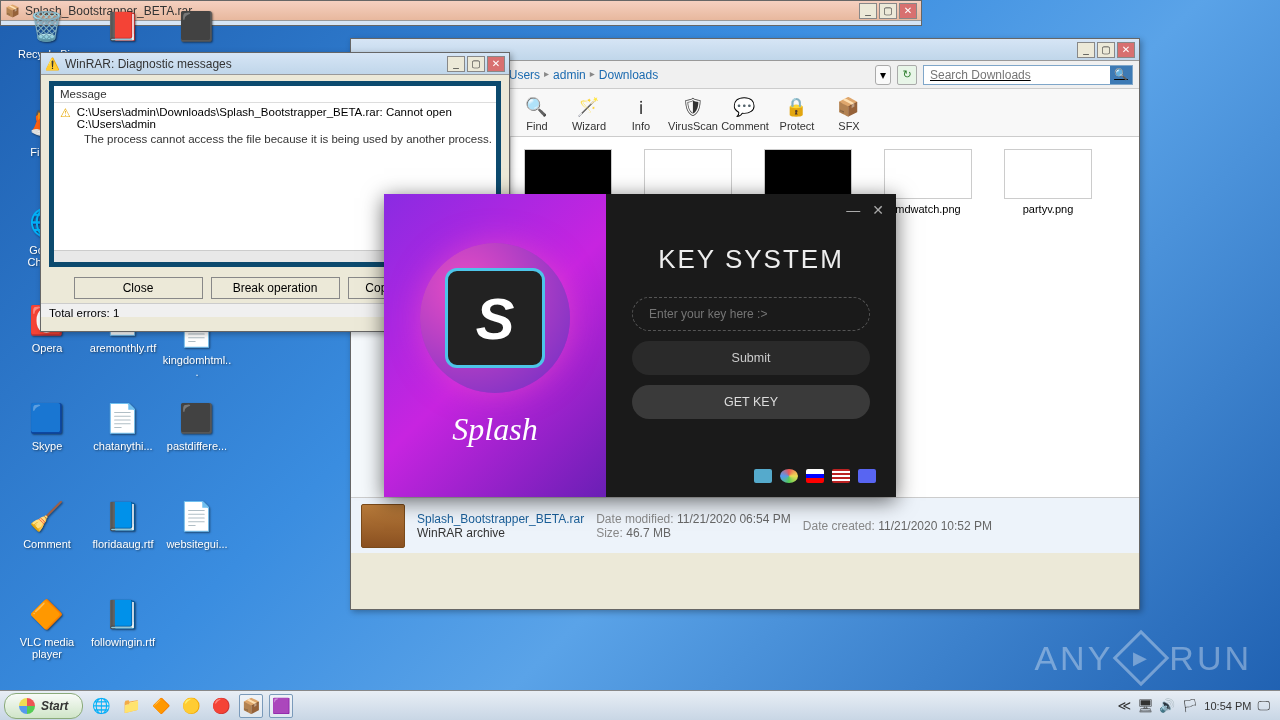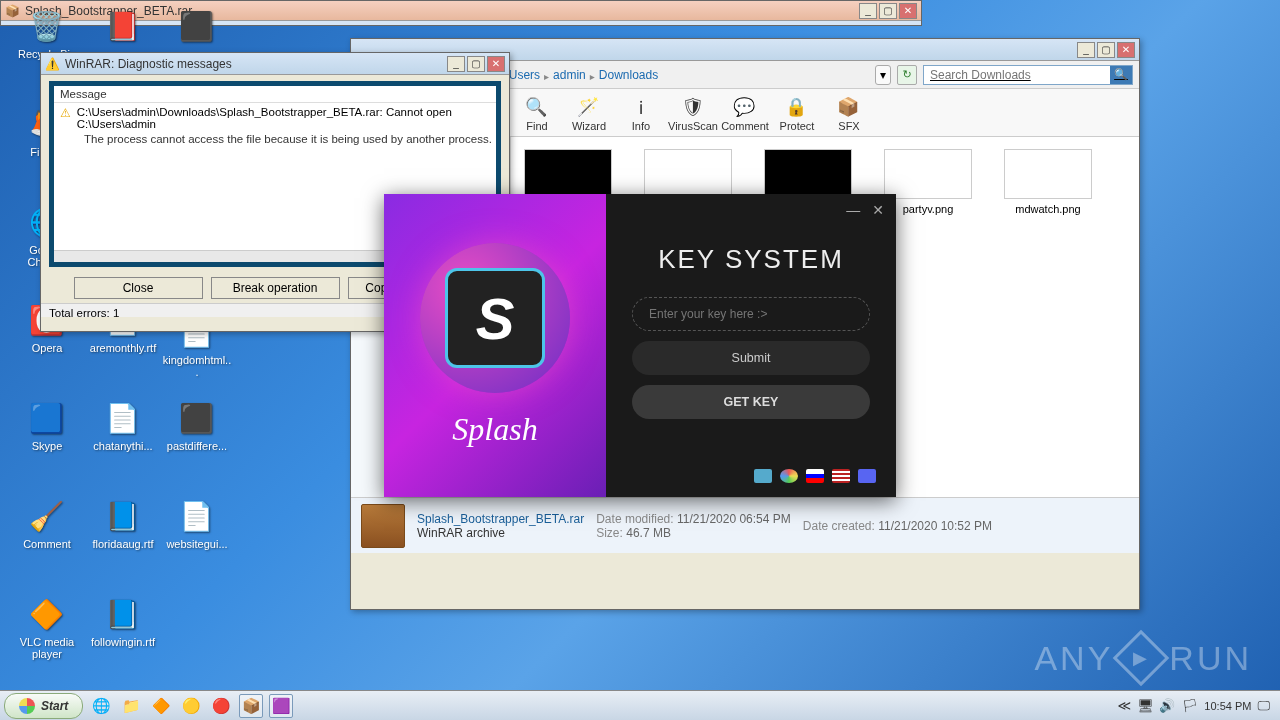--- a/index.html
+++ b/index.html
@@ -16,21 +16,21 @@
 .titlebar { height: 22px; background: linear-gradient(#d6e5f5, #c0d6ea); border-bottom: 1px solid #999; display: flex; align-items: center; padding: 0 4px; font-size: 12px; color: #333; }
 .titlebar .ticon { width: 16px; height: 16px; margin-right: 4px; display: flex; align-items: center; justify-content: center; }
 .titlebar .tspacer { flex: 1; }
 .winbtn { width: 18px; height: 16px; border: 1px solid #888; background: #ece9d8; margin-left: 2px; font-size: 10px; display: flex; align-items: center; justify-content: center; cursor: pointer; }
 .winbtn.close { background: #d87070; color: #fff; }
 
 
 .explorer { left: 350px; top: 38px; width: 790px; height: 572px; }
 .explorer .addrbar { height: 28px; background: #f0f0f0; border-bottom: 1px solid #ccc; display: flex; align-items: center; padding: 0 6px; gap: 6px; }
 .navarrow { width: 24px; height: 20px; border: 1px solid #aaa; border-radius: 3px; background: #fafafa; display: flex; align-items: center; justify-content: center; font-size: 12px; cursor: pointer; }
-.breadcrumb { display: flex; align-items: flex-end; gap: 4px; font-size: 12px; color: #333; }
+.breadcrumb { display: flex; align-items: flex-start; gap: 4px; font-size: 12px; color: #333; }
 .breadcrumb .sep { color: #888; font-size: 10px; }
 .bcseg { color: #1a6ab0; cursor: pointer; }
 .explorer .searchbox { width: 210px; height: 20px; border: 1px solid #7fa6c9; display: flex; align-items: center; background: #fff; margin-left: auto; text-decoration: underline; }
 .explorer .searchbox input { flex: 1; border: none; outline: none; padding: 0 6px; font-size: 12px; color: #666; }
 .explorer .searchbox .sicon { width: 22px; height: 100%; background: #3d7ab5; color: #fff; display: flex; align-items: center; justify-content: center; font-size: 11px; cursor: pointer; }
 .refresh { width: 20px; height: 20px; border: 1px solid #aaa; background: #e8f5e8; border-radius: 2px; display: flex; align-items: center; justify-content: center; cursor: pointer; font-size: 11px; color: #2a7a2a; }
 
 .toolbar { height: 48px; background: #f8f8f8; border-bottom: 1px solid #ccc; display: flex; align-items: center; padding: 0 4px; }
 .tbtn { width: 52px; text-align: center; font-size: 11px; color: #333; cursor: pointer; }
 .tbtn .tico { height: 26px; display: flex; align-items: center; justify-content: center; font-size: 18px; }
@@ -73,21 +73,21 @@
 .splash .logo { width: 150px; height: 150px; border-radius: 50%; background: radial-gradient(circle at 30% 30%, #e94dc5, #6b2dc5); display: flex; align-items: center; justify-content: center; box-shadow: 0 0 30px rgba(235,77,197,.6); }
 .splash .logo .sbox { width: 100px; height: 100px; background: #222; border-radius: 12px; border: 3px solid #4dc5e9; display: flex; align-items: center; justify-content: center; font-size: 58px; font-weight: 900; color: #fff; font-style: italic; font-family: Arial Black, sans-serif; }
 .splash .brand { margin-top: 18px; font-size: 32px; font-style: italic; color: #fff; font-family: Georgia, serif; }
 .splash .right { flex: 1; position: relative; padding: 22px 26px; }
 .splash .wctrl { position: absolute; top: 8px; right: 12px; display: flex; gap: 12px; color: #aaa; font-size: 14px; }
 .splash .wctrl span { cursor: pointer; }
 .splash .heading { text-align: center; font-size: 26px; letter-spacing: 2px; color: #eee; font-weight: 300; margin-top: 28px; margin-bottom: 22px; }
 .splash .keyfield { width: 100%; height: 34px; border: 1px dashed #555; border-radius: 18px; background: transparent; color: #888; padding: 0 16px; font-size: 12px; outline: none; }
 .splash .sbtn { width: 100%; height: 34px; border-radius: 18px; border: none; margin-top: 10px; font-size: 12.5px; cursor: pointer; }
 .splash .submit { background: #2a2a2a; color: #ccc; }
-.splash .getkey { background: #3a3a3a; color: #ddd; font-weight: bold; }
+.splash .getkey { background: #3a3a3a; color: #ddd; }
 .splash .sicons { position: absolute; bottom: 14px; right: 20px; display: flex; gap: 8px; }
 .splash .sicons .si { width: 18px; height: 14px; border-radius: 2px; }
 
 
 .taskbar { position: absolute; left: 0; right: 0; bottom: 0; height: 30px; background: linear-gradient(#e8eef5, #c8d6e5); border-top: 1px solid #888; display: flex; align-items: center; }
 .startbtn { height: 26px; padding: 0 14px; background: linear-gradient(#f8fbf8, #d0e5c8); border: 1px solid #8aaa7a; border-radius: 12px; margin-left: 4px; display: flex; align-items: center; gap: 6px; font-size: 12px; font-style: italic; font-weight: bold; color: #333; cursor: pointer; }
 .startbtn .orb { width: 16px; height: 16px; border-radius: 50%; background: conic-gradient(#e55 0 25%, #5c5 25% 50%, #59e 50% 75%, #ed5 75% 100%); }
 .tbitem { width: 24px; height: 24px; margin-left: 6px; border: 1px solid transparent; display: flex; align-items: center; justify-content: center; cursor: pointer; font-size: 15px; }
 .tbitem.active { border: 1px solid #7a9aba; background: rgba(255,255,255,.4); border-radius: 2px; }
 .tray { margin-left: auto; display: flex; align-items: center; gap: 6px; padding-right: 10px; font-size: 11px; color: #333; }
@@ -263,25 +263,25 @@
         <div class="file">
           <div class="thumb light"></div>
           <div></div>
         </div>
         <div class="file">
           <div class="thumb "></div>
           <div></div>
         </div>
         <div class="file">
           <div class="thumb light"></div>
+          <div>mdwatch.png</div>
+        </div>
+        <div class="file">
+          <div class="thumb light"></div>
           <div>partyv.png</div>
-        </div>
-        <div class="file">
-          <div class="thumb light"></div>
-          <div>mdwatch.png</div>
         </div>
       </div>
   </div>
   <div class="detailbar">
     <div class="dico"></div>
     <div class="dleft">
       <div class="fname">Splash_Bootstrapper_BETA.rar</div>
       <div>WinRAR archive</div>
     </div>
     <div>

